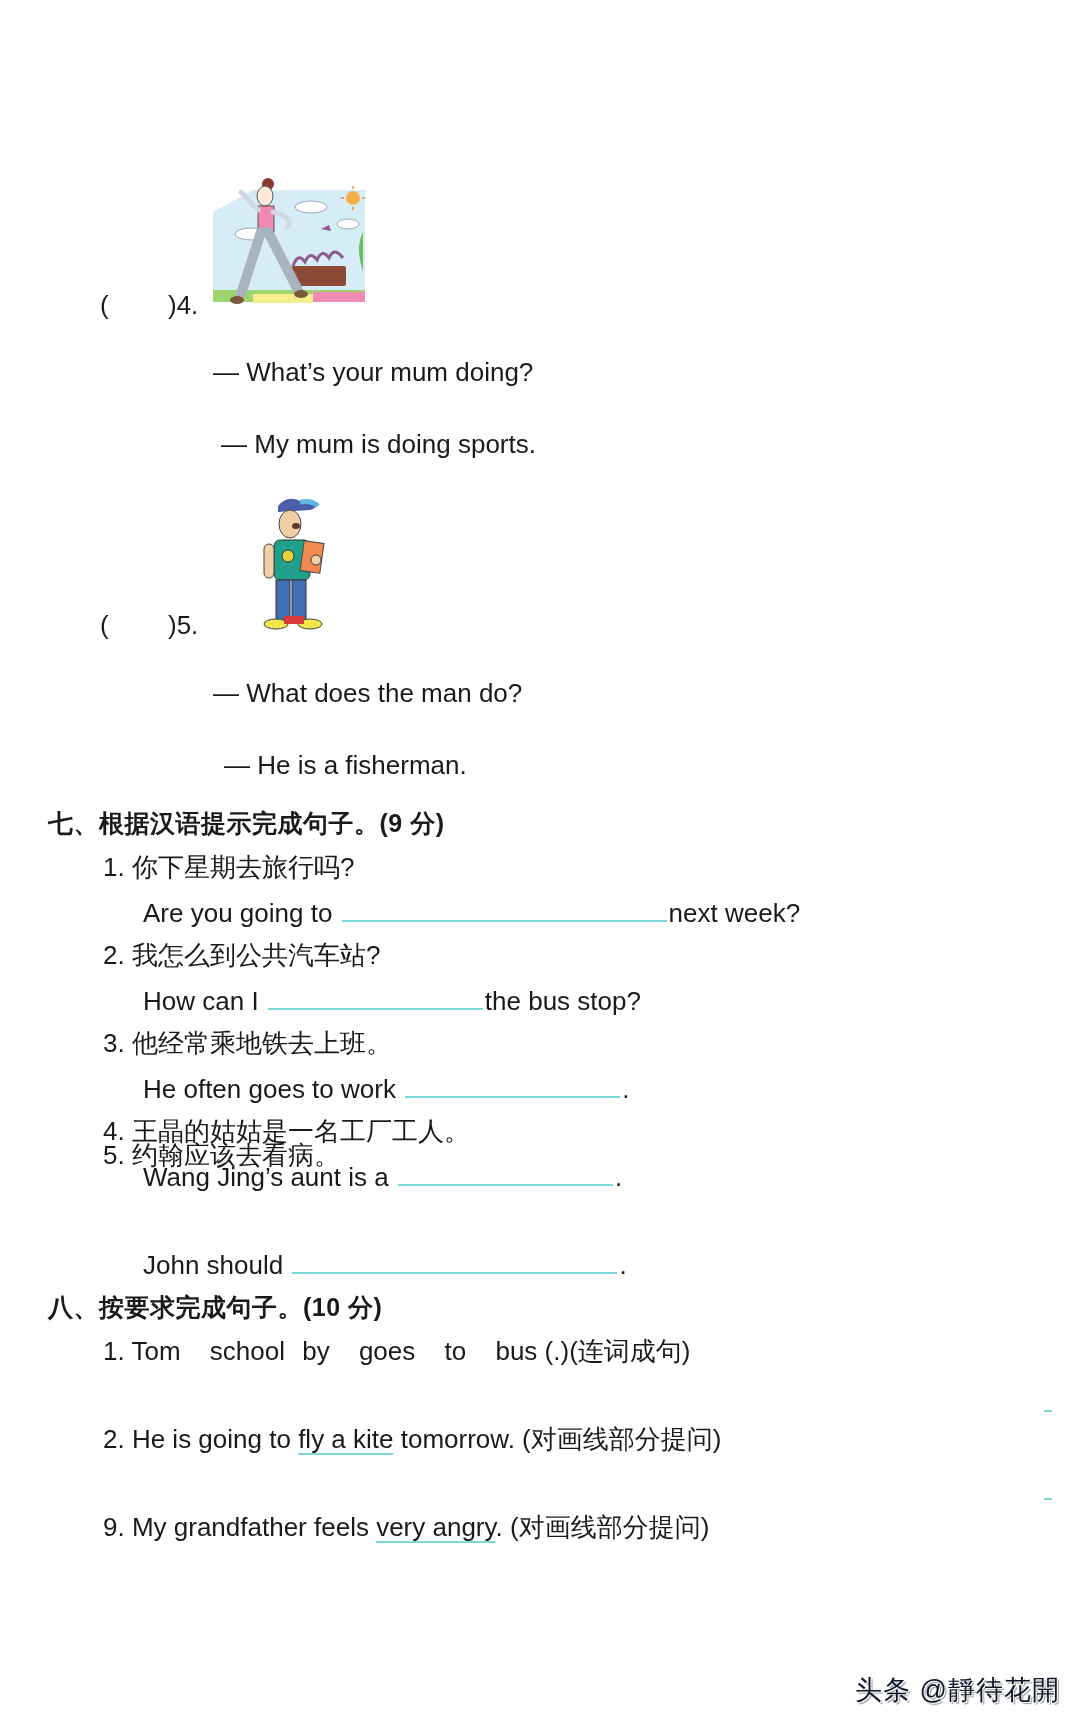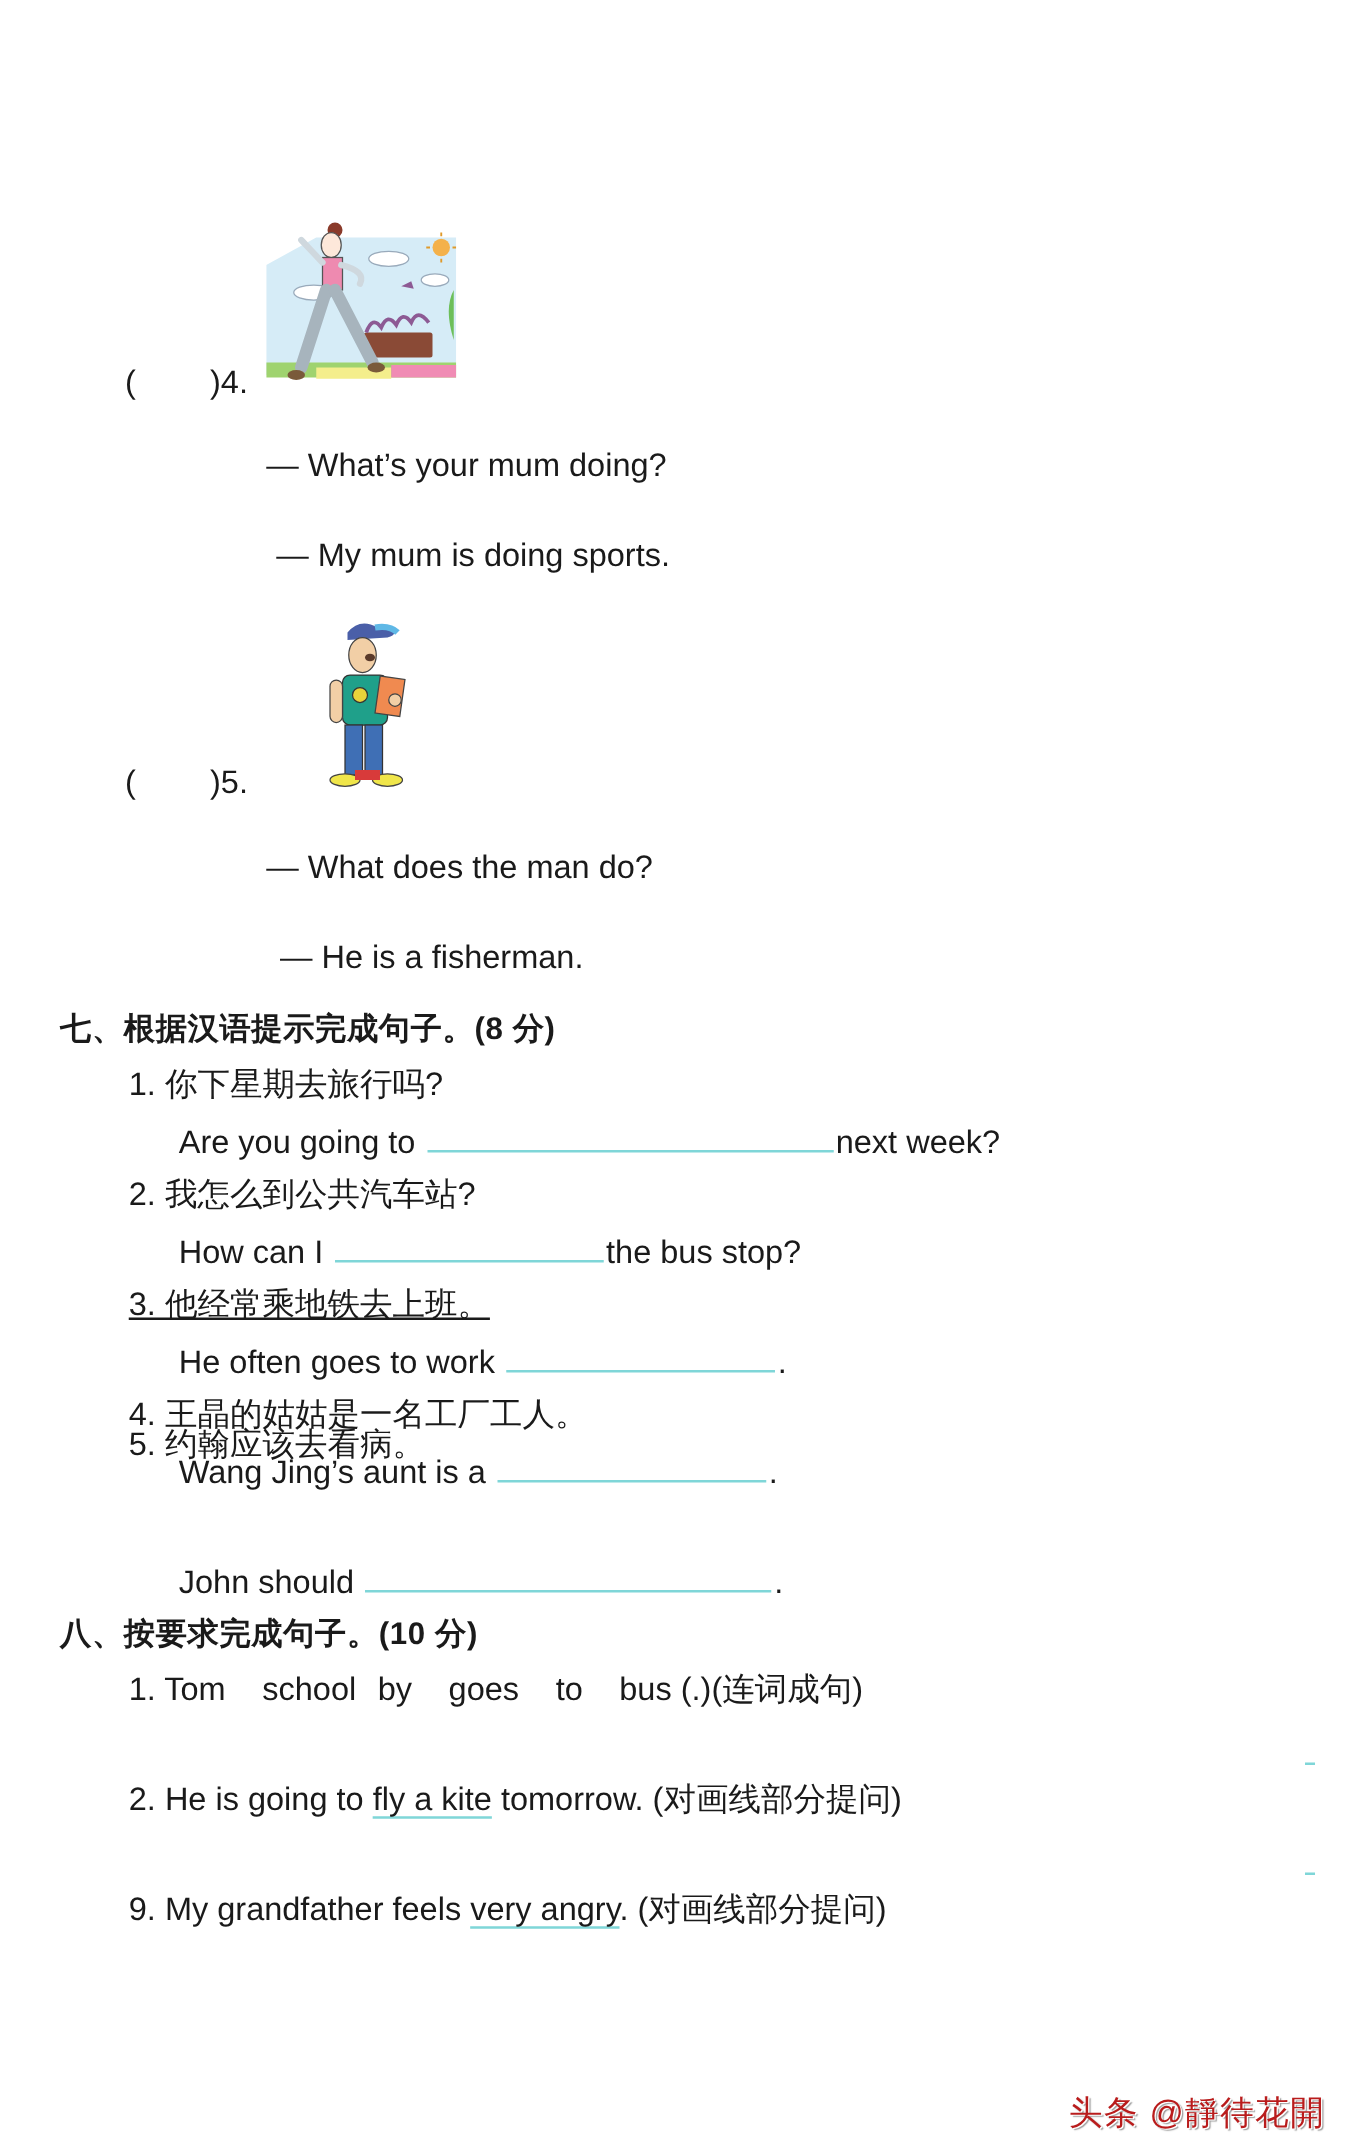--- a/index.html
+++ b/index.html
@@ -24,21 +24,21 @@
       display: inline-block;
       border-bottom: 2px solid #7fd6d8;
       height: 24px;
       vertical-align: baseline;
       margin: 0 2px;
     }
     .ul { text-decoration: underline; text-decoration-color: #7fd6d8; text-decoration-thickness: 2px; text-underline-offset: 5px; }
     .pic { position: absolute; }
     .watermark {
       font-size: 27px;
-      color: #b91c1c;
+      color: #0f172a;
       text-shadow: 1px 1px 0 #fff, 2px 2px 1px #999;
       letter-spacing: 1px;
     }
     .edge-mark { position: absolute; width: 8px; height: 2px; background: #7fd6d8; }
   </style>
 </head>
 <body>
 
 <div>
   <span class="abs txt paren-open" style="top:290px;">(</span>
@@ -101,33 +101,33 @@
       <ellipse cx="52" cy="128" rx="12" ry="5" fill="#f0e64a" stroke="#444" stroke-width="1"></ellipse>
       <rect x="26" y="120" width="20" height="8" fill="#d83a3a"></rect>
     </svg>
   </div>
 
   <div class="abs txt" style="left:213px; top:678px;">— What does the man do?</div>
   <div class="abs txt" style="left:224px; top:750px;">— He is a fisherman.</div>
 </div>
 
 <div>
-  <div class="abs heading" style="left:48px; top:808px;">七、根据汉语提示完成句子。(8 分)</div>
+  <div class="abs heading" style="left:48px; top:808px;">七、根据汉语提示完成句子。(9 分)</div>
 
   <div class="abs txt" style="left:103px; top:852px;">1. 你下星期去旅行吗?</div>
   <div class="abs txt" style="left:143px; top:896px;">
     <span>Are you going to </span><span class="blank" style="width:325px;"></span><span>next week?</span>
   </div>
 
   <div class="abs txt" style="left:103px; top:940px;">2. 我怎么到公共汽车站?</div>
   <div class="abs txt" style="left:143px; top:984px;">
     <span>How can I </span><span class="blank" style="width:215px;"></span><span>the bus stop?</span>
   </div>
 
-  <div class="abs txt" style="left:103px; top:1028px;text-decoration:underline;">3. 他经常乘地铁去上班。</div>
+  <div class="abs txt" style="left:103px; top:1028px;">3. 他经常乘地铁去上班。</div>
   <div class="abs txt" style="left:143px; top:1072px;">
     <span>He often goes to work </span><span class="blank" style="width:215px;"></span><span>.</span>
   </div>
 
   <div class="abs txt" style="left:103px; top:1116px;">4. 王晶的姑姑是一名工厂工人。</div>
   <div class="abs txt" style="left:143px; top:1160px;">
     <span>Wang Jing’s aunt is a </span><span class="blank" style="width:215px;"></span><span>.</span>
   </div>
 
   <div class="abs txt" style="left:103px; top:1140px;text-align:center;">5. 约翰应该去看病。</div>

